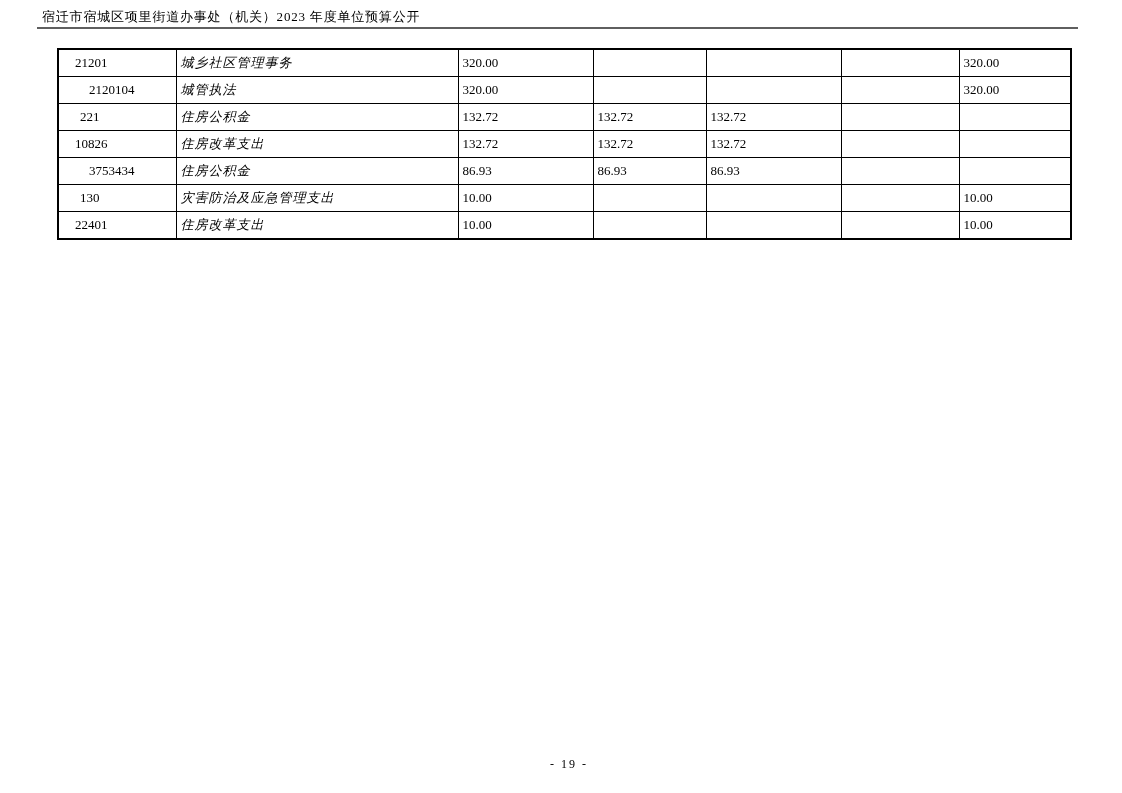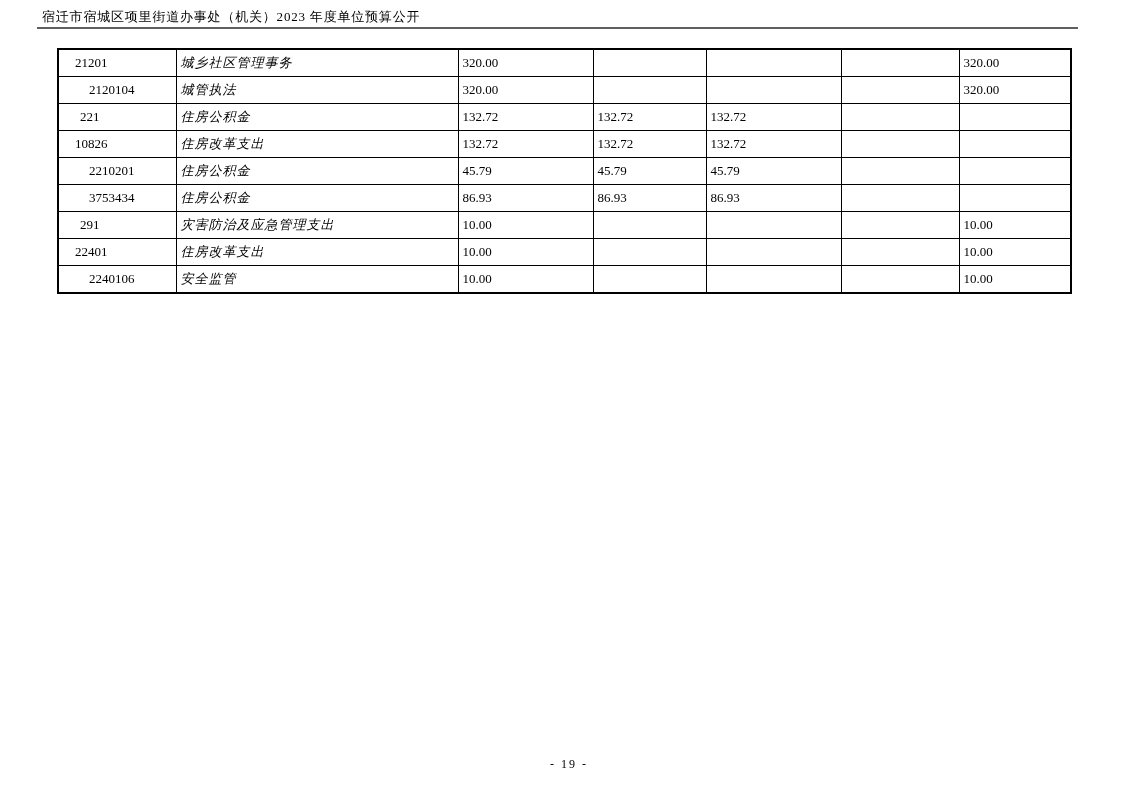--- a/index.html
+++ b/index.html
@@ -114,60 +114,42 @@
     <tr>
       <td class="code ind1">10826</td>
       <td class="name">住房改革支出</td>
       <td class="num">132.72</td>
       <td class="num">132.72</td>
       <td class="num">132.72</td>
       <td class="num"></td>
       <td class="num"></td>
     </tr>
     <tr>
-      <td class="code ind2">2210201</td>
-      <td class="name">住房公积金</td>
-      <td class="num">45.79</td>
-      <td class="num">45.79</td>
-      <td class="num">45.79</td>
-      <td class="num"></td>
-      <td class="num"></td>
-    </tr>
-    <tr>
       <td class="code ind2">3753434</td>
       <td class="name">住房公积金</td>
       <td class="num">86.93</td>
       <td class="num">86.93</td>
       <td class="num">86.93</td>
       <td class="num"></td>
       <td class="num"></td>
     </tr>
     <tr>
-      <td class="code ind0">291</td>
+      <td class="code ind0">130</td>
       <td class="name">灾害防治及应急管理支出</td>
       <td class="num">10.00</td>
       <td class="num"></td>
       <td class="num"></td>
       <td class="num"></td>
       <td class="num">10.00</td>
     </tr>
     <tr>
       <td class="code ind1">22401</td>
       <td class="name">住房改革支出</td>
       <td class="num">10.00</td>
       <td class="num"></td>
       <td class="num"></td>
       <td class="num"></td>
       <td class="num">10.00</td>
     </tr>
-    <tr>
-      <td class="code ind2">2240106</td>
-      <td class="name">安全监管</td>
-      <td class="num">10.00</td>
-      <td class="num"></td>
-      <td class="num"></td>
-      <td class="num"></td>
-      <td class="num">10.00</td>
-    </tr>
   </tbody>
 </table>
 
 <div class="footer-pagenum">- 19 -</div>
 
 </body></html>

